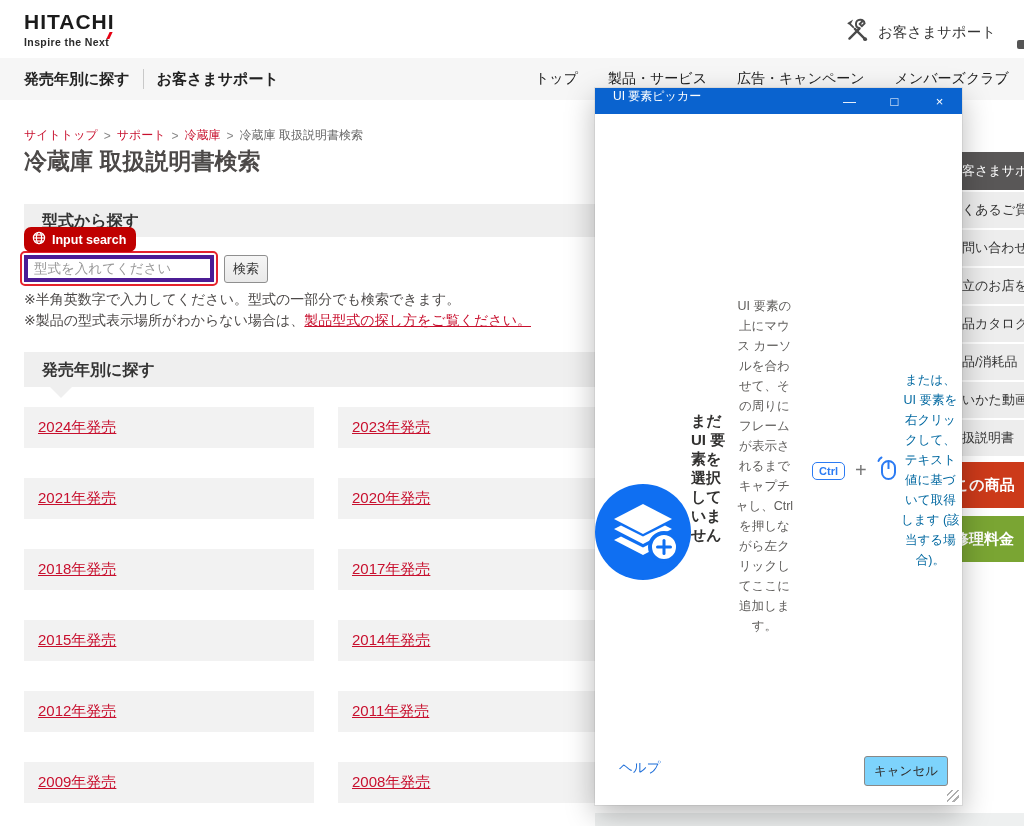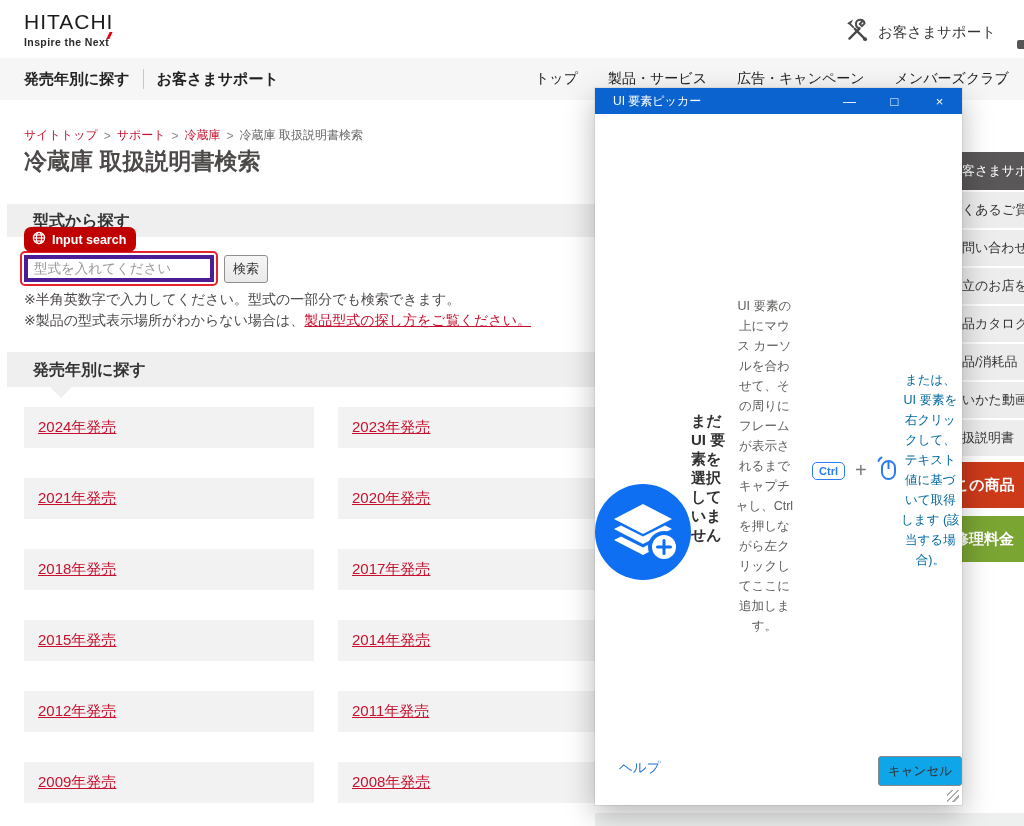--- a/index.html
+++ b/index.html
@@ -2,42 +2,42 @@
 <html lang="ja"><head>
 <meta charset="utf-8">
 <style>
   * { margin:0; padding:0; box-sizing:border-box; }
   html,body { width:1024px; height:826px; }
   body { font-family:"Liberation Sans","DejaVu Sans",sans-serif; background:#fff; color:#333; overflow:hidden; }
   #stage { position:relative; width:1024px; height:826px; overflow:hidden; background:#fff; }
 
   
   .logo { position:absolute; left:24px; top:12px; }
-  .logo-word { font-size:21px; font-weight:400; letter-spacing:1px; color:#1b1b1b; line-height:20px; }
+  .logo-word { font-size:21px; font-weight:700; letter-spacing:1px; color:#1b1b1b; line-height:20px; }
   .logo-tag { position:relative; display:inline-block; font-size:10.5px; font-weight:700; color:#2b2b2b; letter-spacing:.4px; }
   .logo-tag::after { content:""; position:absolute; right:-2px; top:-4px; width:3px; height:7px; background:#e60012; transform:skewX(-25deg); }
   .support-top { position:absolute; right:28px; top:18px; display:flex; align-items:center; gap:8px; font-size:14.5px; color:#333; }
   .cutoff-chip { position:absolute; right:0; top:40px; width:7px; height:9px; background:#555; border-radius:2px 0 0 2px; }
 
   
   .navbar { position:absolute; left:0; top:58px; width:1024px; height:42px; background:#f6f6f6; }
   .nav-left { position:absolute; left:24px; top:0; height:42px; display:flex; align-items:center; gap:13px; }
   .nav-brand { font-size:15px; font-weight:700; color:#222; }
   .nav-div { width:1px; height:20px; background:#c9c9c9; }
   .nav-menu { position:absolute; left:535px; top:0; height:42px; display:flex; align-items:center; gap:30px; white-space:nowrap; }
   .nav-item { font-size:14px; color:#222; cursor:pointer; }
 
   
   .breadcrumb { position:absolute; left:24px; top:127px; font-size:12px; color:#888; display:flex; gap:6px; align-items:center; white-space:nowrap; }
   .crumb-link { color:#c8102e; }
   .crumb-cur { color:#666; }
   .page-title { position:absolute; left:24px; top:146px; font-size:23px; font-weight:700; color:#4c4948; }
 
   
-  .band { position:absolute; left:7px; width:916px; background:#efefef; font-size:16px; font-weight:700; color:#333; padding-left:26px; }
+  .band { position:absolute; left:24px; width:916px; background:#efefef; font-size:16px; font-weight:700; color:#333; padding-left:18px; }
   .band1 { top:204px; height:33px; line-height:33px; }
   .band2 { top:352px; height:35px; line-height:35px; }
   .band-tri { position:absolute; left:50px; top:387px; width:0; height:0; border-left:11px solid transparent; border-right:11px solid transparent; border-top:11px solid #efefef; }
 
   
   .input-badge { position:absolute; left:24px; top:227px; height:25px; background:#c00000; border-radius:7px; color:#fff; font-size:12.5px; font-weight:700; display:flex; align-items:center; gap:6px; padding:0 10px 0 8px; z-index:5; }
   .picker-highlight { position:absolute; left:20px; top:251px; width:198px; height:35px; border:2px solid #e5232d; border-radius:5px; z-index:4; }
   .model-input { position:absolute; left:24px; top:255px; width:190px; height:27px; border:4px solid #4c1d95; background:#fff; font-size:13.5px; padding:0 6px; color:#333; font-family:inherit; }
   .model-input::placeholder { color:#9a9a9a; }
   .search-btn { position:absolute; left:224px; top:255px; width:44px; height:28px; background:linear-gradient(#f6f6f6,#e9e9e9); border:1px solid #8f8f8f; border-radius:3px; font-size:13px; color:#333; font-family:inherit; cursor:pointer; }
@@ -58,34 +58,34 @@
   .sb-banner { height:46px; color:#fff; font-size:15px; font-weight:700; display:flex; align-items:center; padding-left:0; margin-top:8px; cursor:pointer; }
   .sb-banner span { margin-left:-5px; }
   .sb-red { background:#cc3a1a; margin-top:6px; }
   .sb-green { background:#7aa533; }
 
   
   .bottom-strip { position:absolute; left:595px; top:813px; width:429px; height:13px; background:#eef0f0; z-index:2; }
 
   
   .dialog { position:absolute; left:595px; top:88px; width:367px; height:717px; background:#fff; box-shadow:0 10px 28px rgba(0,0,0,.28), 0 0 0 1px rgba(0,0,0,.06); z-index:10; }
-  .dlg-titlebar { position:absolute; left:0; top:0; width:100%; height:26px; background:#0a63cf; color:#fff; display:flex; align-items:center; }
+  .dlg-titlebar { position:absolute; left:0; top:0; width:100%; height:26px; background:#0a63cf; color:#fff; display:flex; align-items:flex-start; }
   .dlg-title { font-size:12px; padding-left:18px; flex:1; }
   .dlg-controls { display:flex; height:100%; }
   .dlg-ctrl { width:45px; height:100%; display:flex; align-items:center; justify-content:center; font-size:13px; color:#fff; cursor:pointer; }
   .dlg-body { position:absolute; left:0; top:26px; width:100%; height:691px; display:flex; flex-direction:row; align-items:center; }
   .picker-icon-circle { margin-top:144px; width:96px; height:96px; border-radius:50%; background:#0f6ff2; display:flex; align-items:center; justify-content:center; }
   .dlg-heading { margin-top:38px; font-size:15px; font-weight:700; color:#323130; }
   .dlg-para { margin-top:12px; width:336px; text-align:center; font-size:12.5px; line-height:1.6; color:#5f5d5b; }
   .ctrl-row { margin-top:22px; display:flex; align-items:center; gap:10px; }
   .ctrl-key { border:1.6px solid #2b7bf3; color:#2b7bf3; border-radius:5px; font-size:11px; font-weight:700; padding:2px 6px;margin-left:16px; }
   .plus-sign { color:#777; font-size:20px; font-weight:300; }
   .dlg-para2 { margin-top:20px; width:336px; text-align:center; font-size:12.5px; line-height:1.6; color:#0369a1; }
   .help-link { position:absolute; left:24px; bottom:28px; color:#1f6fd9; font-size:13.5px; cursor:pointer; }
-  .cancel-btn { position:absolute; right:0; bottom:19px; width:84px; height:30px; background:#0ea5e9; border:1px solid #8a8886; border-radius:3px; font-size:12.5px; color:#323130; font-family:inherit; cursor:pointer; }
+  .cancel-btn { position:absolute; right:14px; bottom:19px; width:84px; height:30px; background:#7dd3fc; border:1px solid #8a8886; border-radius:3px; font-size:12.5px; color:#323130; font-family:inherit; cursor:pointer; }
   .resize-grip { position:absolute; right:3px; bottom:3px; width:12px; height:12px; background:
      repeating-linear-gradient(135deg, transparent 0 3px, #9a9a9a 3px 4.5px); opacity:.8; cursor:nwse-resize; }
 </style>
 </head>
 <body>
 
 <div id="stage">
 
   <div class="logo">
     <div class="logo-word">HITACHI</div>

